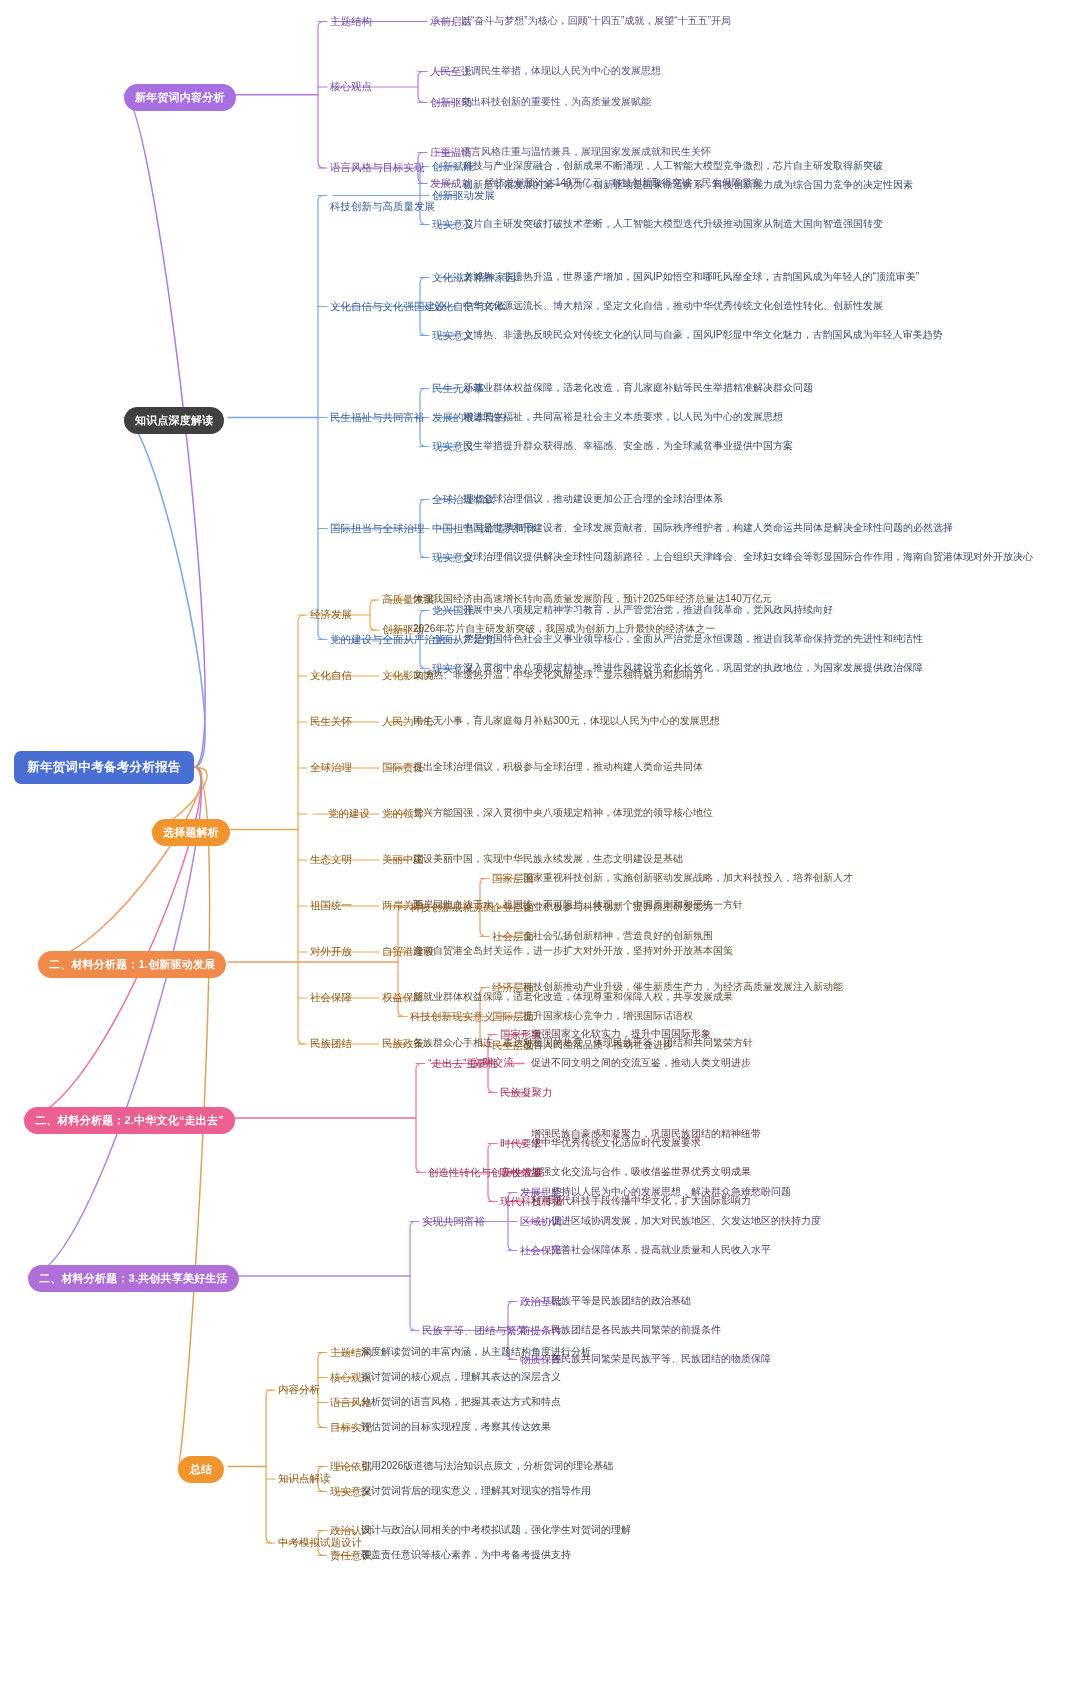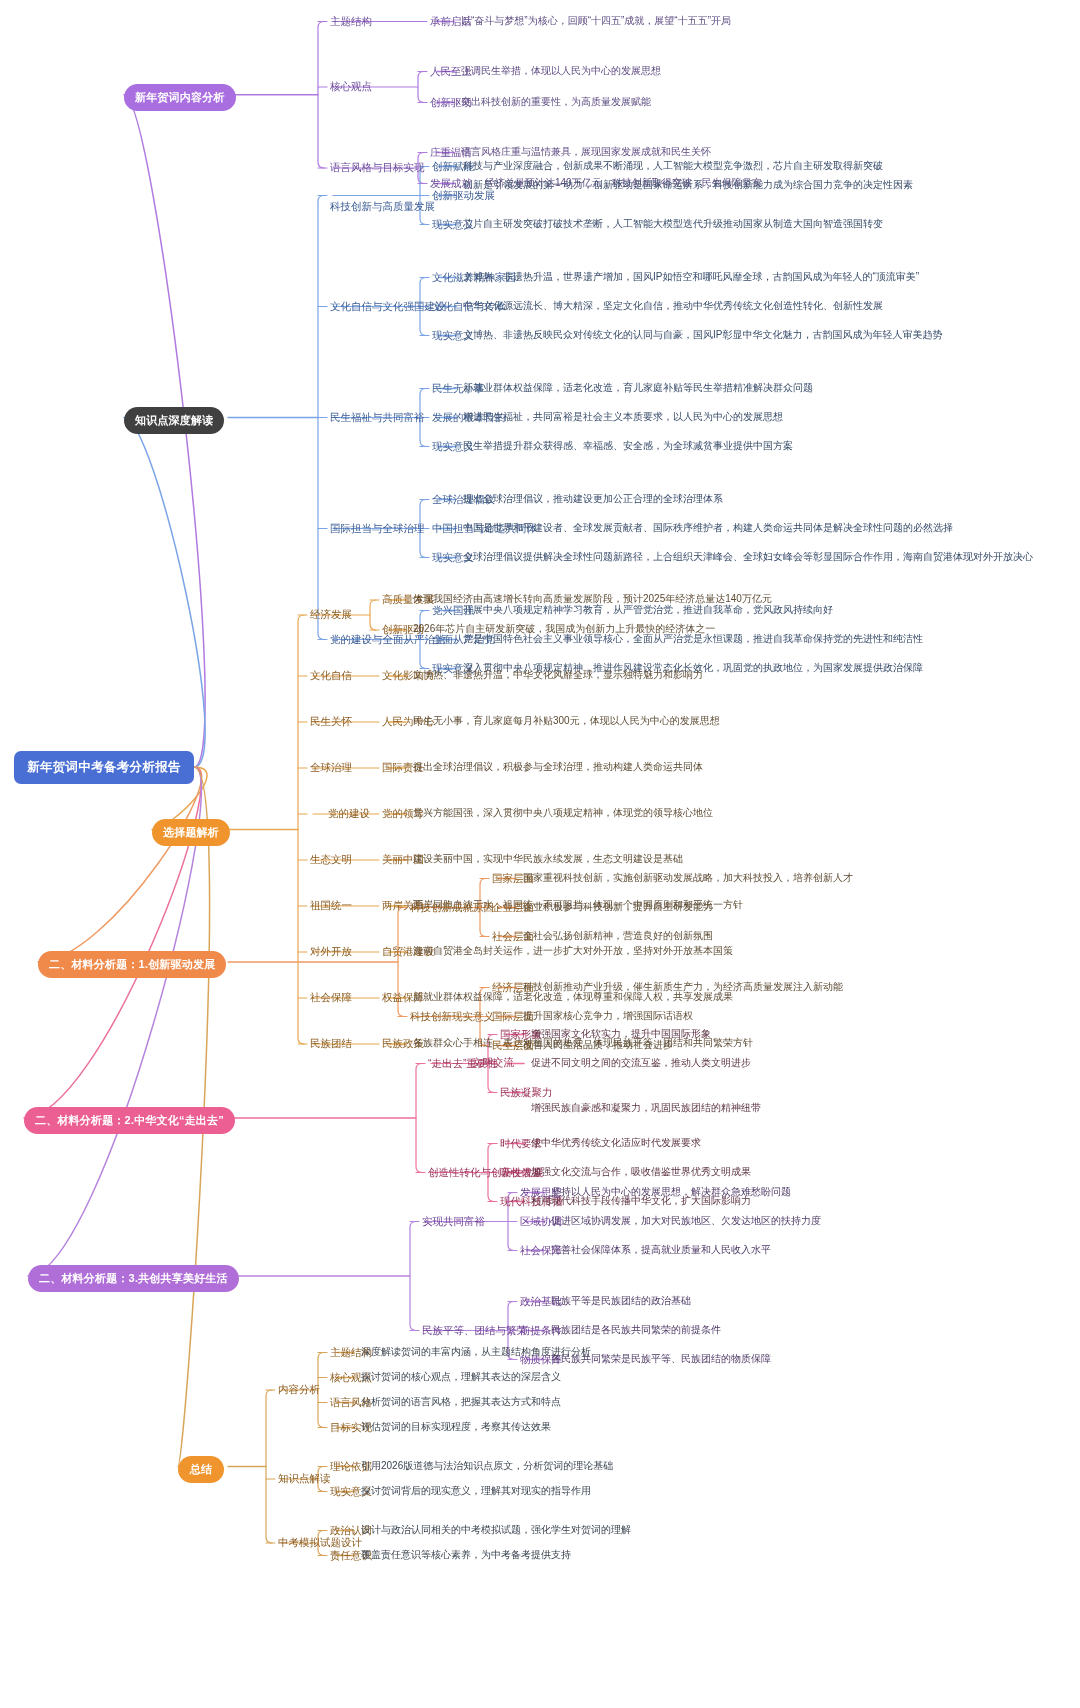--- a/index.html
+++ b/index.html
@@ -378,21 +378,21 @@
     <div class="n4 txt-orange" style="left: 523px; top: 1010.5px;">提升国家核心竞争力，增强国际话语权</div>
     <div class="n3 c-orange" style="left: 492px; top: 1039.5px;">民生层面</div>
     <div class="n4 txt-orange" style="left: 523px; top: 1039.5px;">改善人民生活品质，推动社会进步</div>
     <div class="branch-node br-pink" style="left: 24px; top: 1107px; min-width: 200px; text-align: center;">二、材料分析题：2.中华文化“走出去”</div>
     <div class="n2 c-pink" style="left: 428px; top: 1057.5px;">“走出去”重要性</div>
     <div class="n3 c-pink" style="left: 500px; top: 1028.5px;">国家形象</div>
     <div class="n4 txt-pink" style="left: 531px; top: 1028.5px;">增强国家文化软实力，提升中国国际形象</div>
     <div class="n3 c-pink" style="left: 472px; top: 1057.5px; font-family: Liberation Mono, monospace;">文明交流</div>
     <div class="n4 txt-pink" style="left: 531px; top: 1057.5px;">促进不同文明之间的交流互鉴，推动人类文明进步</div>
     <div class="n3 c-pink" style="left: 500px; top: 1086.5px;">民族凝聚力</div>
-    <div class="n4 txt-pink" style="left: 531px; top: 1103px; text-align: center;">增强民族自豪感和凝聚力，巩固民族团结的精神纽带</div>
+    <div class="n4 txt-pink" style="left: 531px; top: 1129px; text-align: center;">增强民族自豪感和凝聚力，巩固民族团结的精神纽带</div>
     <div class="n2 c-pink" style="left: 428px; top: 1166.5px;">创造性转化与创新性发展</div>
     <div class="n3 c-pink" style="left: 500px; top: 1137.5px;">时代要求</div>
     <div class="n4 txt-pink" style="left: 531px; top: 1137.5px;">使中华优秀传统文化适应时代发展要求</div>
     <div class="n3 c-pink" style="left: 500px; top: 1166.5px;">吸收借鉴</div>
     <div class="n4 txt-pink" style="left: 531px; top: 1166.5px;">加强文化交流与合作，吸收借鉴世界优秀文明成果</div>
     <div class="n3 c-pink" style="left: 500px; top: 1195.5px;">现代科技传播</div>
     <div class="n4 txt-pink" style="left: 531px; top: 1195.5px;">利用现代科技手段传播中华文化，扩大国际影响力</div>
     <div class="branch-node br-violet" style="left: 28px; top: 1265px; min-width: 196px; text-align: center;">二、材料分析题：3.共创共享美好生活</div>
     <div class="n2 c-violet" style="left: 422px; top: 1215.5px;">实现共同富裕</div>
     <div class="n3 c-violet" style="left: 520px; top: 1186.5px;">发展思想</div>

